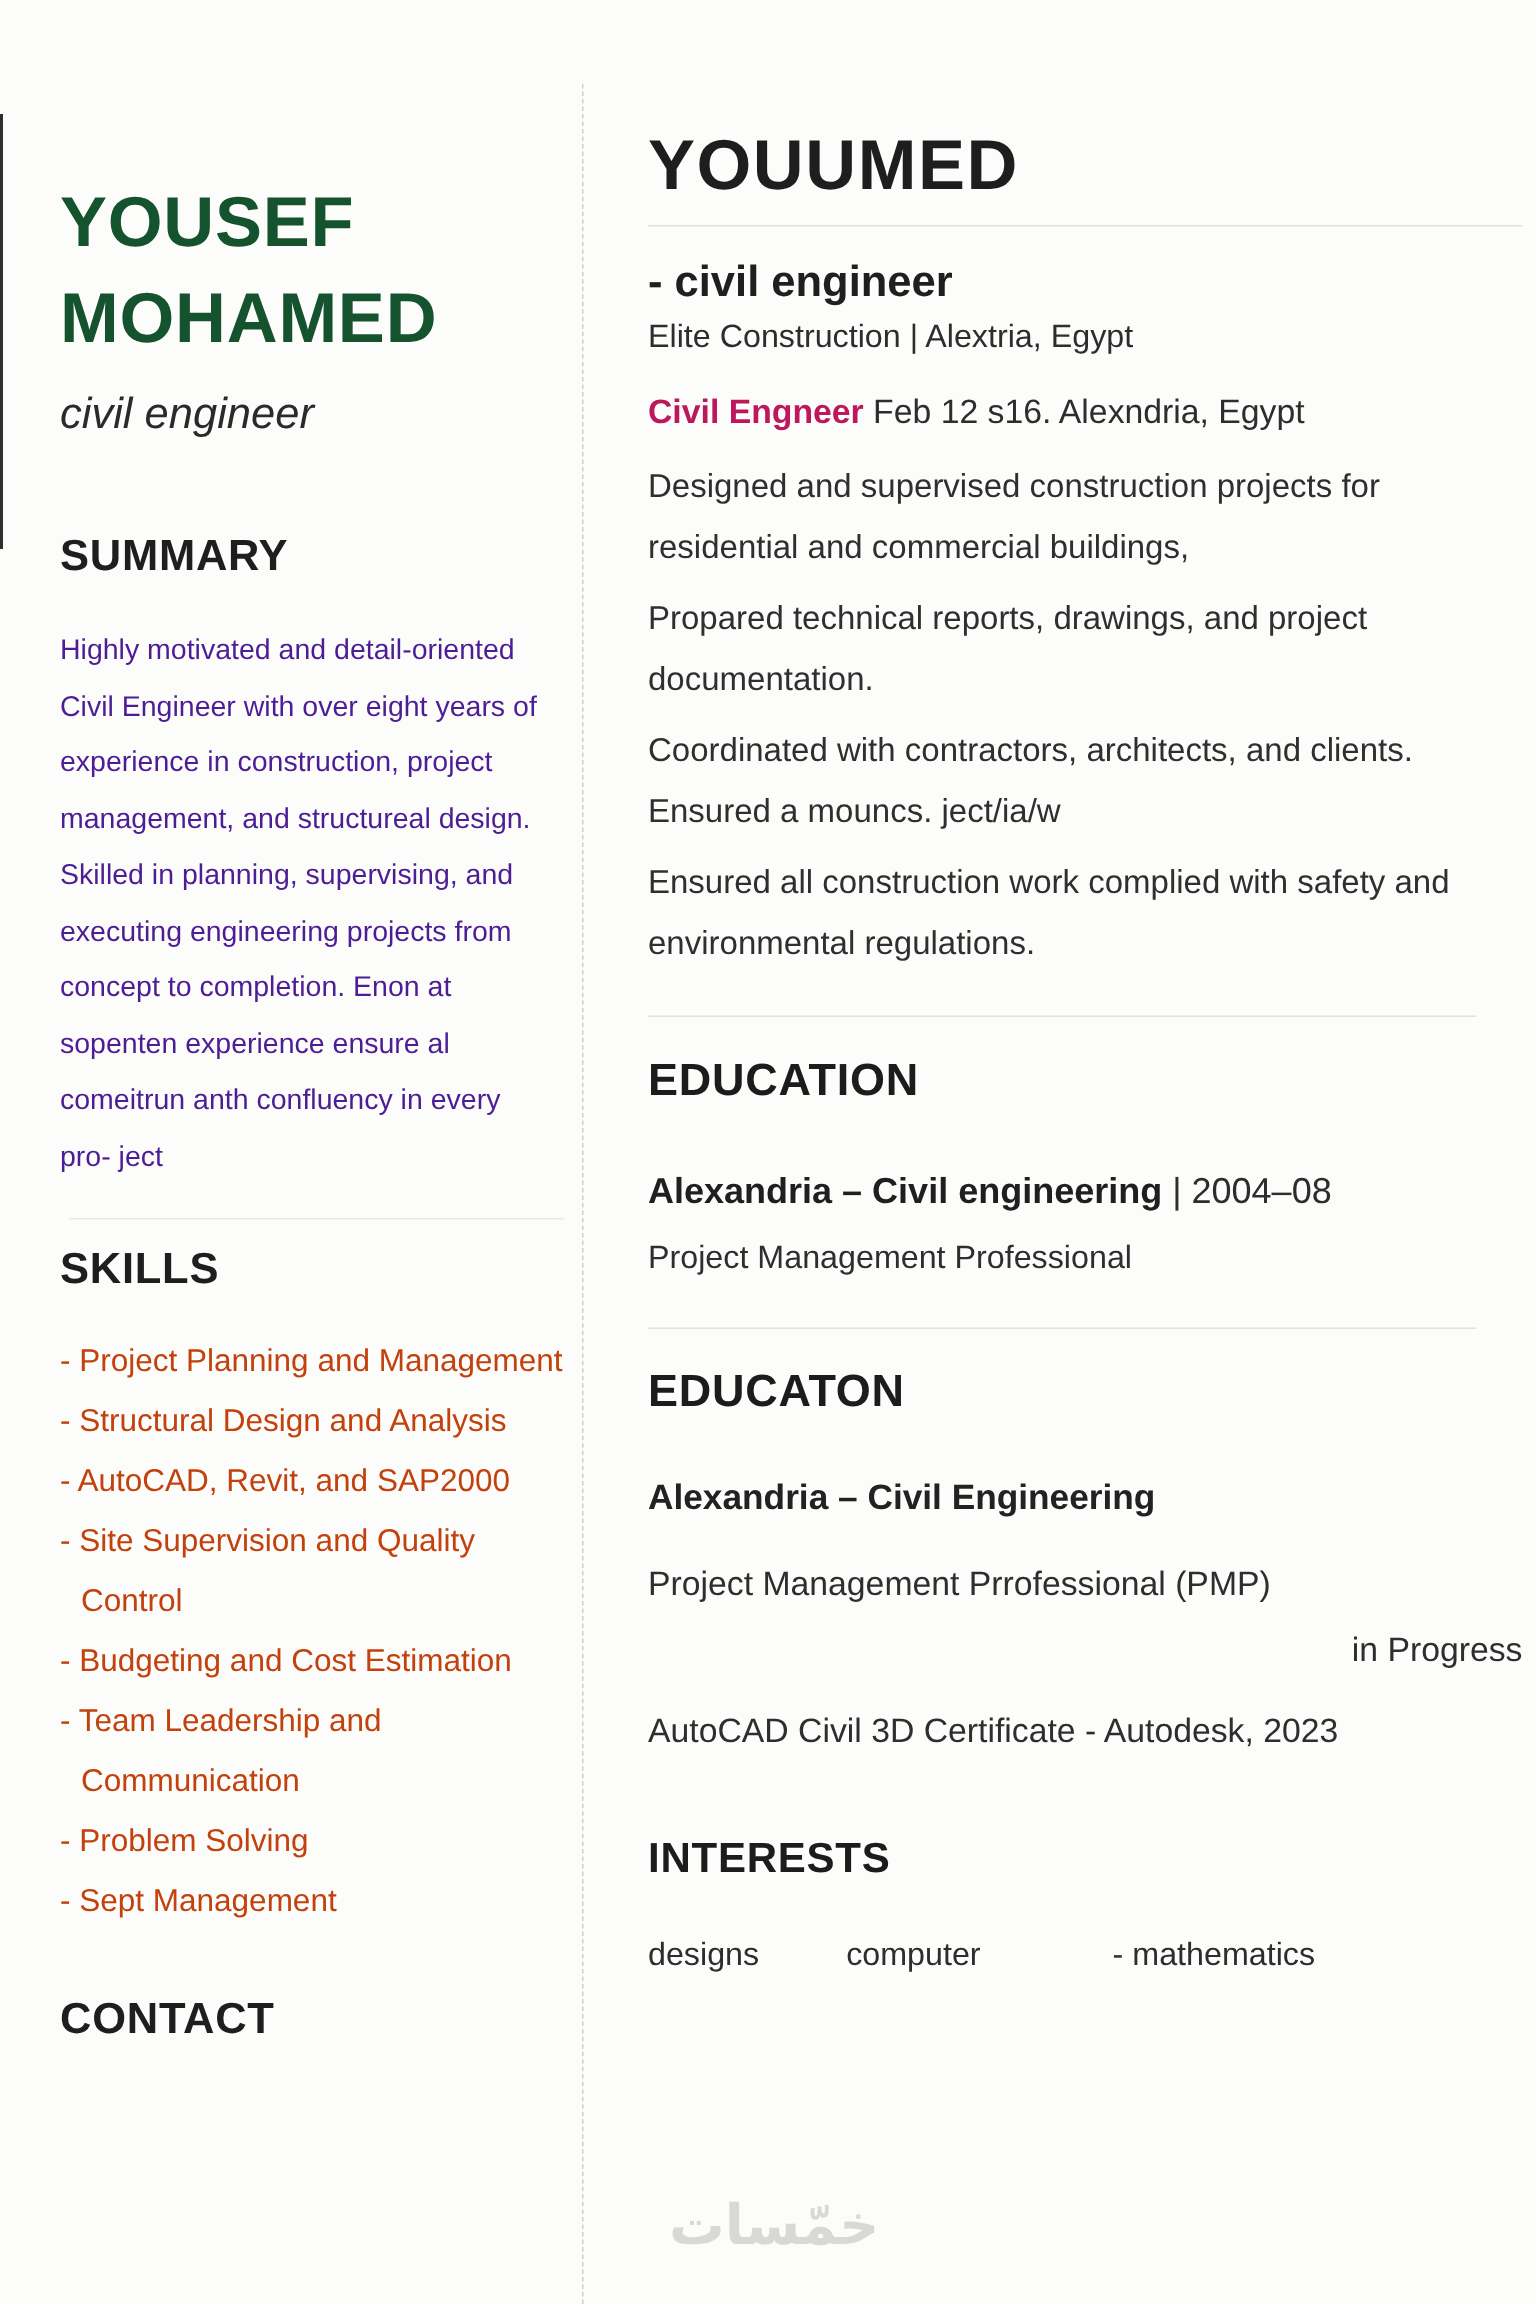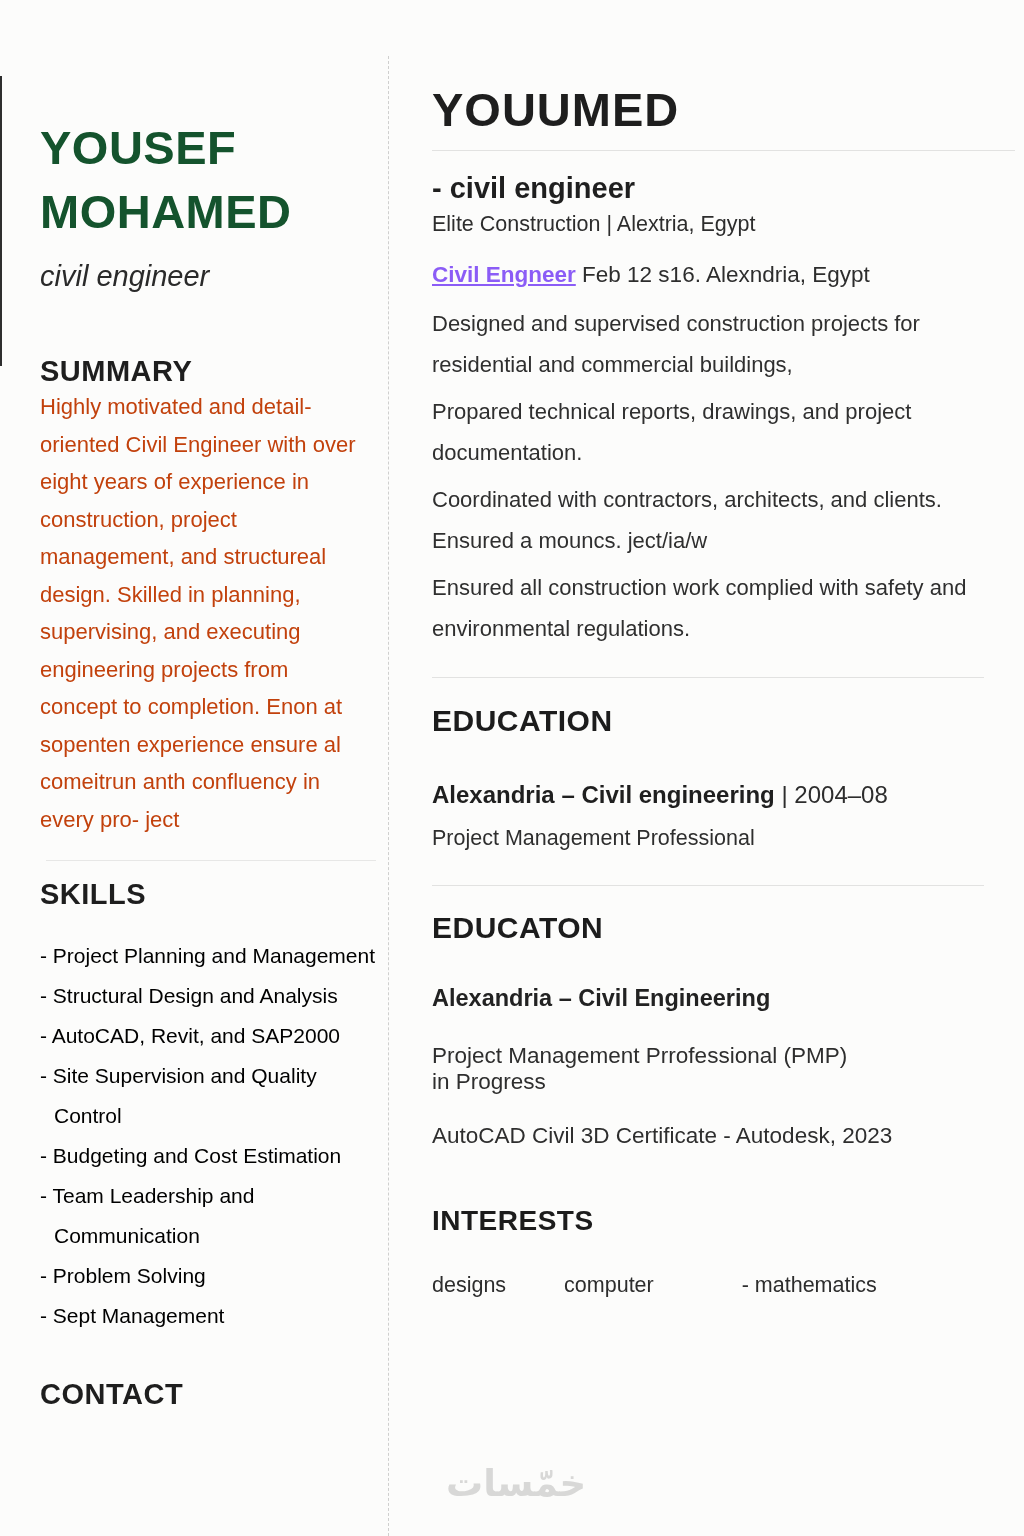--- a/index.html
+++ b/index.html
@@ -48,37 +48,38 @@
     color: #2a2a2a;
   }
   .h-left {
     font-size: 29px;
     font-weight: 700;
     letter-spacing: 0.5px;
     color: #1e1e1e;
   }
   .summary-heading { margin-top: 62px; }
   .summary-text {
-    font-size: 22px;
+    margin-top: 27px;
+    font-size: 19px;
     line-height: 37.5px;
-    color: #c2410c;
+    color: #4c1d95;
     width: 322px;
   }
   .left-divider {
     margin-top: 22px;
     margin-left: 6px;
     width: 330px;
     border-top: 1px solid #e7e7e6;
   }
   .skills-heading { margin-top: 17px; }
   .skills-list {
     margin-top: 25px;
     font-size: 21px;
     line-height: 40px;
-    color: #000000;
+    color: #c2410c;
   }
   .skill-item {
     padding-left: 14px;
     text-indent: -14px;
     width: 340px;
   }
   .contact-heading { margin-top: 42px; }
   
   .col-right {
     position: absolute;
@@ -106,21 +107,21 @@
   .company-line {
     margin-top: 7px;
     font-size: 21.5px;
     color: #2d2d2d;
   }
   .role-line {
     margin-top: 25px;
     font-size: 22.5px;
     color: #2d2d2d;
   }
-  .role-bold { font-weight: 700; color: #8b5cf6; text-decoration: underline; }
+  .role-bold { font-weight: 700; color: #be185d; }
   .experience {
     margin-top: 15px;
     width: 570px;
   }
   .experience p {
     font-size: 22px;
     line-height: 41px;
     color: #2f2f2f;
     margin-bottom: 6px;
   }
@@ -162,22 +163,24 @@
     margin-top: 19px;
     font-size: 22.5px;
     color: #2e2e2e;
   }
   .edu2-cert1 {
     margin-top: 31px;
     font-size: 22.5px;
     color: #2e2e2e;
   }
   .edu2-cert2 {
-    font-size: 22.5px;
-    color: #2e2e2e;
+    margin-top: 18px;
+    font-size: 22.5px;
+    color: #2e2e2e;
+    text-align: right;
   }
   .edu2-cert3 {
     margin-top: 28px;
     font-size: 22.5px;
     color: #2e2e2e;
   }
   .interests-heading { margin-top: 56px; font-size: 28px; }
   .interests-row {
     margin-top: 36px;
     display: flex;

